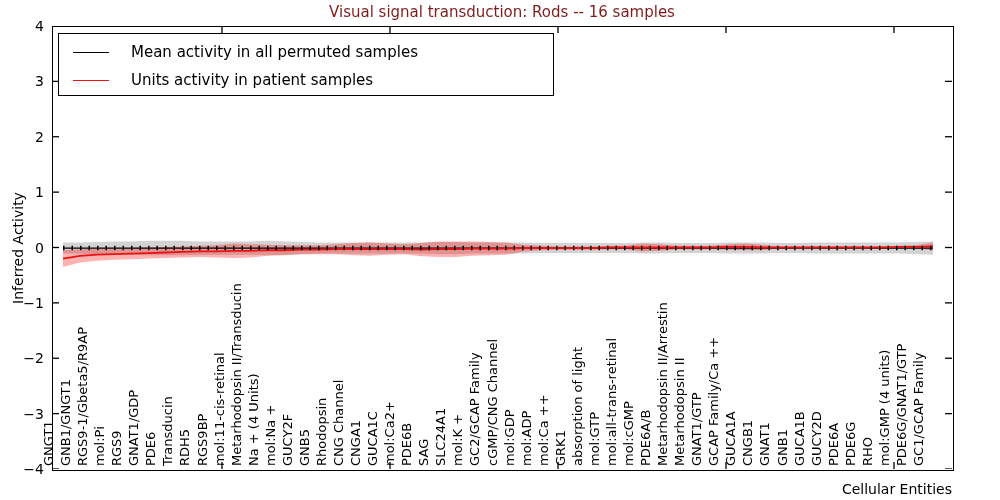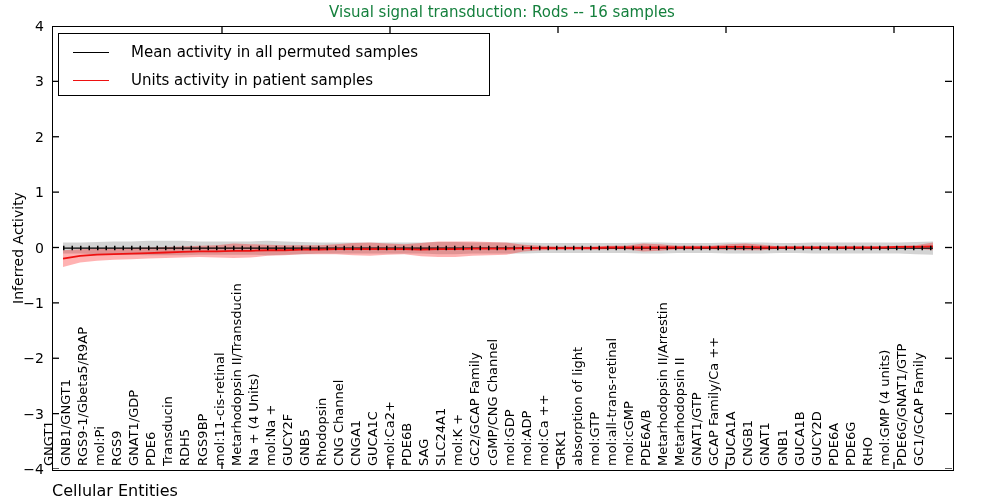--- a/index.html
+++ b/index.html
@@ -1,30 +1,30 @@
 <!DOCTYPE html>
 <html><head>
 <meta charset="utf-8">
 <style>
   html,body{margin:0;padding:0;background:#ffffff;}
   body{width:1000px;height:500px;position:relative;overflow:hidden;
        font-family:"DejaVu Sans","Liberation Sans",sans-serif;color:#000;}
   #figure{position:absolute;left:0;top:0;width:1000px;height:500px;background:#fff;}
   #title{position:absolute;left:52px;top:3px;width:900px;text-align:center;
-         font-size:15px;color:#15803d;}
+         font-size:15px;color:#7f1d1d;}
   #plot-box{position:absolute;left:52px;top:26px;width:900px;height:443px;
             border:1.5px solid #000;box-sizing:content-box;}
   #plot-svg{position:absolute;left:52px;top:26px;}
   #ylabel{position:absolute;left:-52px;top:240px;width:140px;text-align:center;
           font-size:14px;transform:rotate(-90deg);transform-origin:50% 50%;}
-  #xlabel{position:absolute;left:52px;top:481px;width:900px;text-align:left;font-size:16px;}
+  #xlabel{position:absolute;left:52px;top:481px;width:900px;text-align:right;font-size:14px;}
   .ytick-label{position:absolute;width:36px;text-align:right;font-size:14px;line-height:14px;}
   .xcat-label{position:absolute;white-space:nowrap;font-size:13px;line-height:15px;
               transform:rotate(-90deg);transform-origin:0 100%;}
-  #legend{position:absolute;left:58px;top:33px;width:432px;height:63px;
+  #legend{position:absolute;left:58px;top:33px;width:496px;height:63px;
           background:#fff;border:1.8px solid #000;box-sizing:border-box;}
   .legend-row{position:absolute;left:0;height:28px;display:flex;align-items:center;}
   .legend-row.r0{top:4px;} .legend-row.r1{top:32px;}
   .legend-line{display:inline-block;width:36px;height:0;border-top:1.8px solid #000;
                margin-left:14px;margin-right:22px;}
   .legend-text{font-size:15px;}
 </style>
 </head>
 <body>
 

